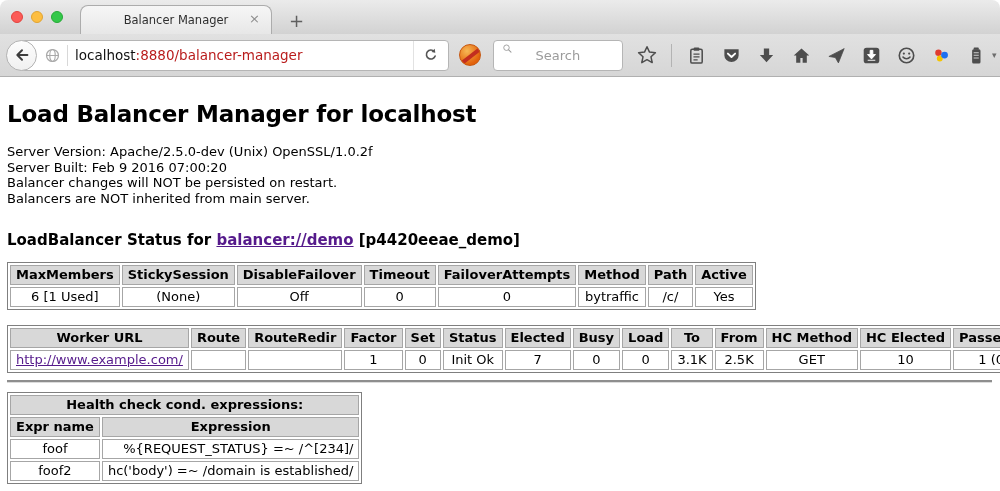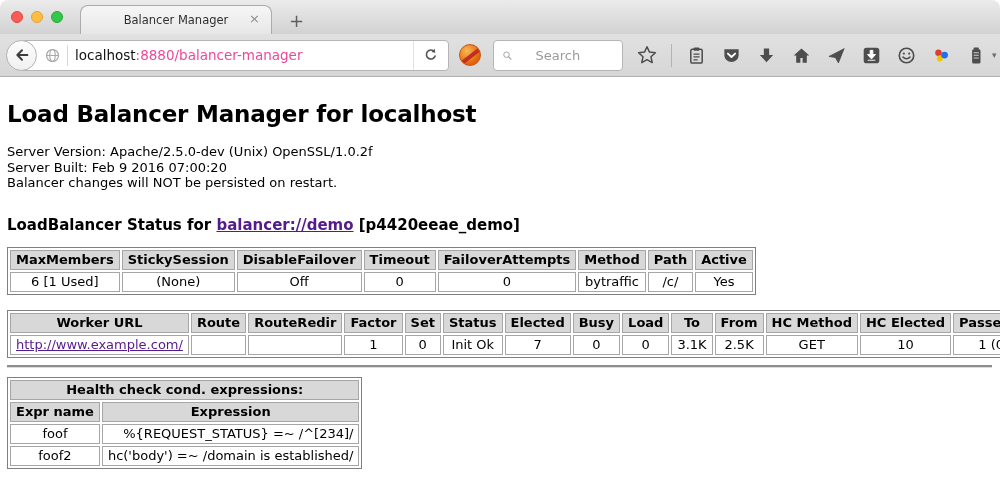--- a/index.html
+++ b/index.html
@@ -27,28 +27,28 @@
   .toolbar { height:43px; background:linear-gradient(#e1e1e1,#d6d6d6); border-bottom:1px solid #b0b0b0;
              display:flex; align-items:center; padding:0 10px 0 6px; }
   .back-btn { width:31px; height:31px; border-radius:50%; background:linear-gradient(#fdfdfd,#f0f0f0);
               border:1px solid #b3b3b3; display:flex; align-items:center; justify-content:center;
               position:relative; z-index:2; flex:none; }
   .urlbar { display:flex; align-items:center; height:31px; background:#fff; border:1px solid #b5b5b5;
             border-radius:4px; width:428px; margin-left:-16px; padding-left:22px; flex:none; }
   .urlbar .divider { width:1px; height:21px; background:#d8d8d8; margin:0 7px 0 6px; }
   .url-text { flex:1; font-size:13.5px; white-space:nowrap; overflow:hidden; }
   .url-domain { color:#111;margin-top:40px; }
-  .url-rest { color:#ec4899; }
+  .url-rest { color:#b91c1c; }
   .reload-btn { padding:0 9px; border-left:1px solid #e2e2e2; height:100%; display:flex; align-items:center; }
   .ext-blocked { width:22px; height:22px; border-radius:50%; margin:0 12px 0 10px; flex:none;
                  background:radial-gradient(circle at 35% 30%, #f7b955, #e2620b 70%);
                  border:1px solid #c7560e; position:relative; overflow:hidden; }
   .ext-blocked::after { content:""; position:absolute; left:-3px; top:9px; width:28px; height:4px;
                         background:#c22e1f; transform:rotate(-38deg); }
-  .search { display:flex; align-items:center; height:31px; width:130px; background:#fff; border:1px solid #b5b5b5;
+  .search { display:flex; height:31px; width:130px; background:#fff; border:1px solid #b5b5b5;
             border-radius:4px; padding:0 6px 0 8px; gap:23px; flex:none; }
   .search input { border:none; outline:none; width:100%; font-size:13px; color:#333; background:transparent;
                   font-family:"DejaVu Sans","Liberation Sans",sans-serif; }
   .search input::placeholder { color:#9b9b9b; }
   .iconrow { display:flex; align-items:center; gap:13px; margin-left:13px; }
   .vsep { width:1px; height:23px; background:#b3b3b3; }
   .tbicon { display:flex; align-items:center; justify-content:center; width:22px; height:22px; flex:none; }
   .caret { font-size:9px; color:#6d6d6d; margin-left:-8px; }
 
   
@@ -185,20 +185,21 @@
     </div>
   </div>
 
   <div class="page">
     <h1>Load Balancer Manager for localhost</h1>
 
     <div>
       <div class="info-line">Server Version: Apache/2.5.0-dev (Unix) OpenSSL/1.0.2f</div>
       <div class="info-line">Server Built: Feb 9 2016 07:00:20</div>
       <div class="info-line">Balancer changes will NOT be persisted on restart.</div>
+      <div class="info-line">Balancers are NOT inherited from main server.</div>
     </div>
 
     <h3><span>LoadBalancer Status for </span><a class="vlink">balancer://demo</a><span> [p4420eeae_demo]</span></h3>
 
     <table class="tbl-balancer">
       <tbody>
           <tr>
         <th>MaxMembers</th>
         <th>StickySession</th>
         <th>DisableFailover</th>

